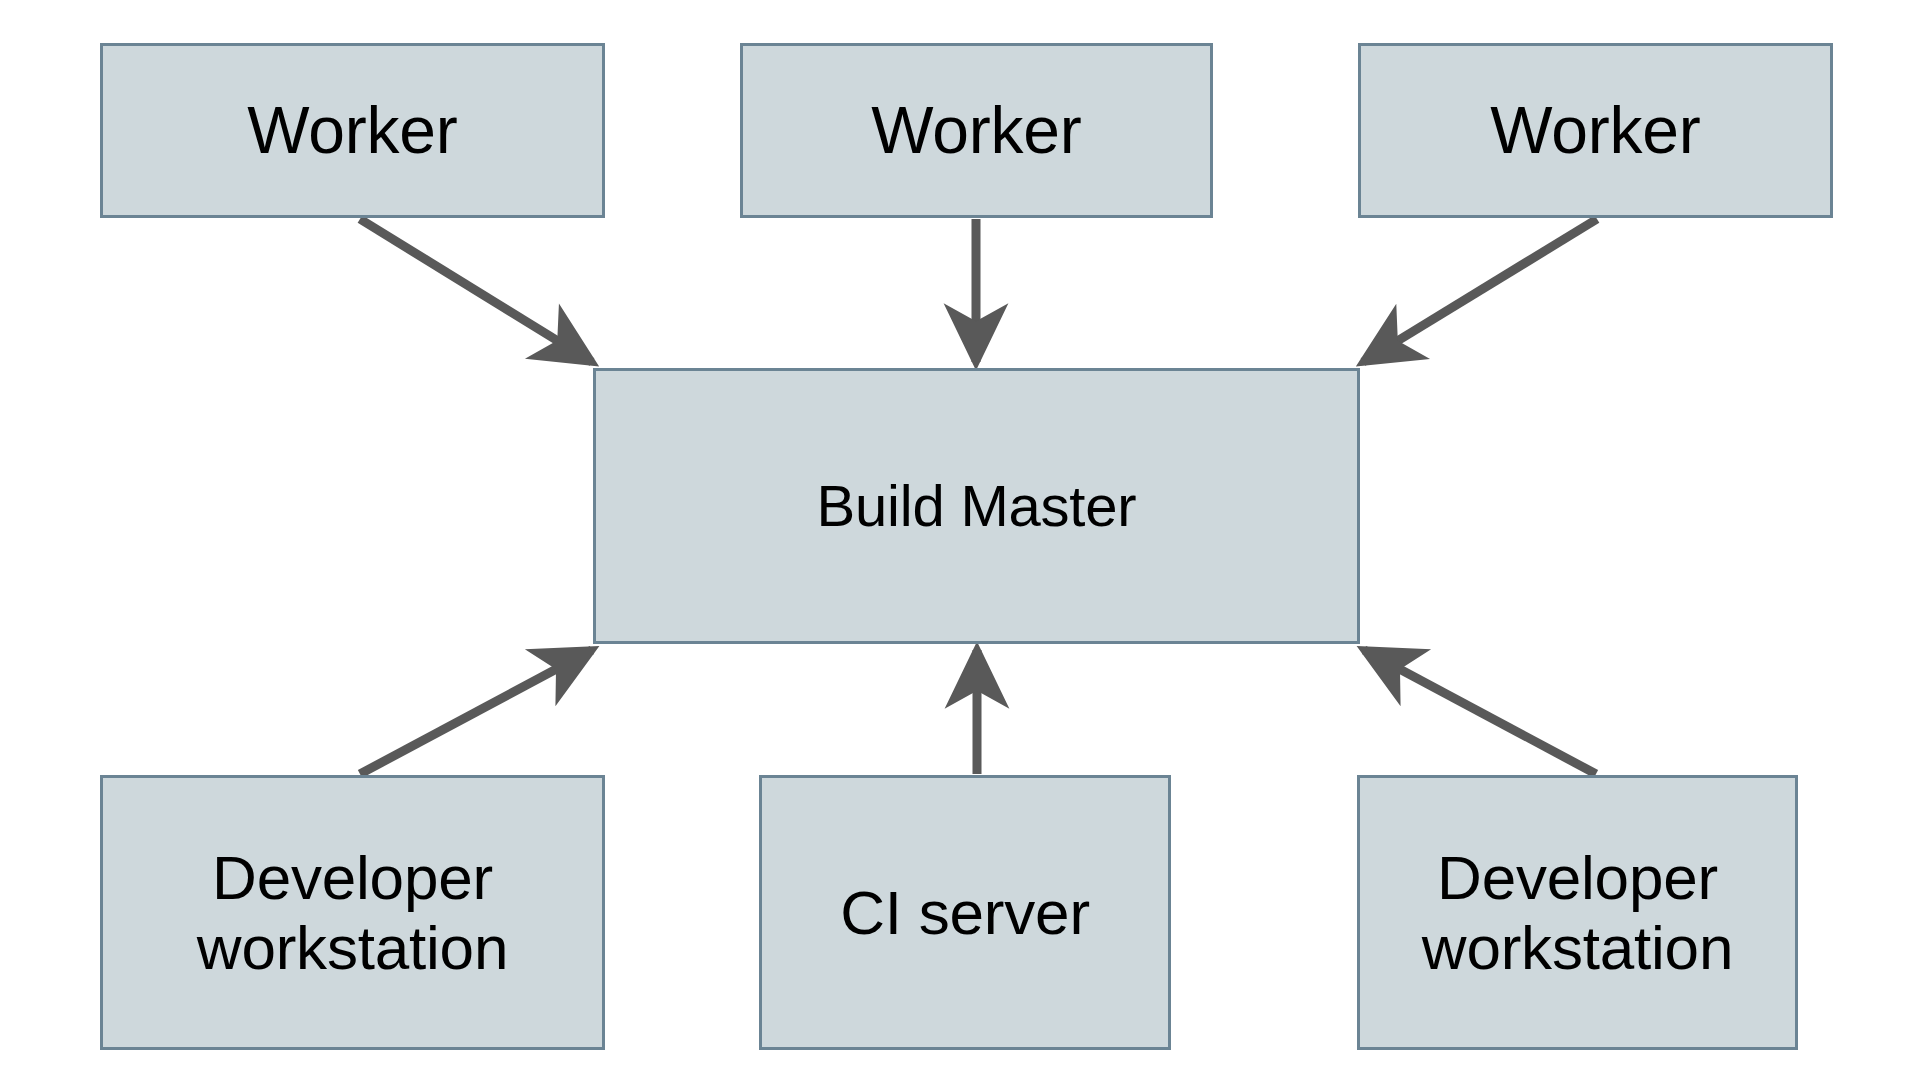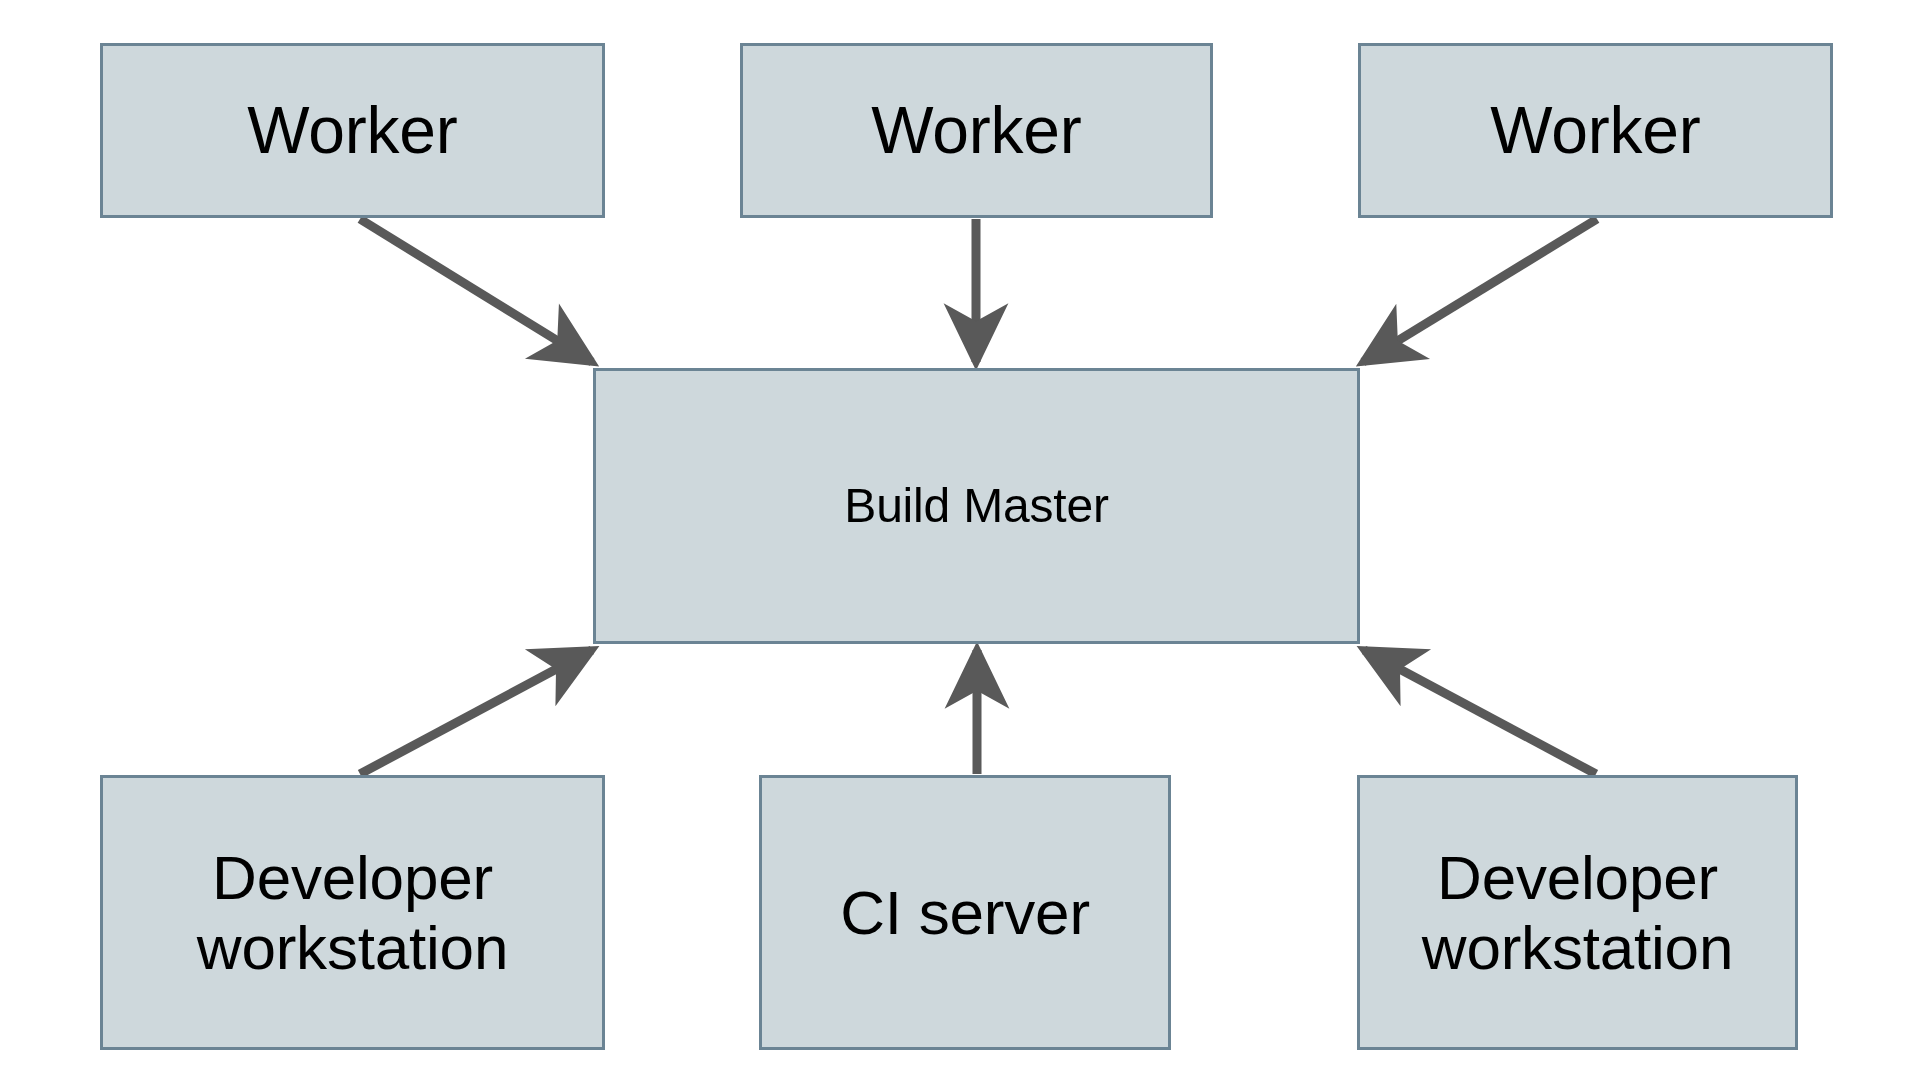--- a/index.html
+++ b/index.html
@@ -43,21 +43,21 @@
   }
   .node-label {
     display: block;
     padding: 0 10px;
     white-space: pre-line;
   }
   
   #node-worker-left   { left: 100px;  top: 43px;  width: 505px; height: 175px; font-size: 66px; }
   #node-worker-mid    { left: 740px;  top: 43px;  width: 473px; height: 175px; font-size: 66px; }
   #node-worker-right  { left: 1358px; top: 43px;  width: 475px; height: 175px; font-size: 66px; }
-  #node-build-master  { left: 593px;  top: 368px; width: 767px; height: 276px; font-size: 48px; }
+  #node-build-master  { left: 593px;  top: 368px; width: 767px; height: 276px; font-size: 58px; }
   #node-dev-left      { left: 100px;  top: 775px; width: 505px; height: 275px; font-size: 62px; }
   #node-ci-server     { left: 759px;  top: 775px; width: 412px; height: 275px; font-size: 62px; }
   #node-dev-right     { left: 1357px; top: 775px; width: 441px; height: 275px; font-size: 62px; }
 </style>
 </head>
 <body>
 
 <div id="diagram-canvas">
 
   <svg id="edge-layer" viewBox="0 0 1910 1090" width="1910" height="1090" xmlns="http://www.w3.org/2000/svg">

